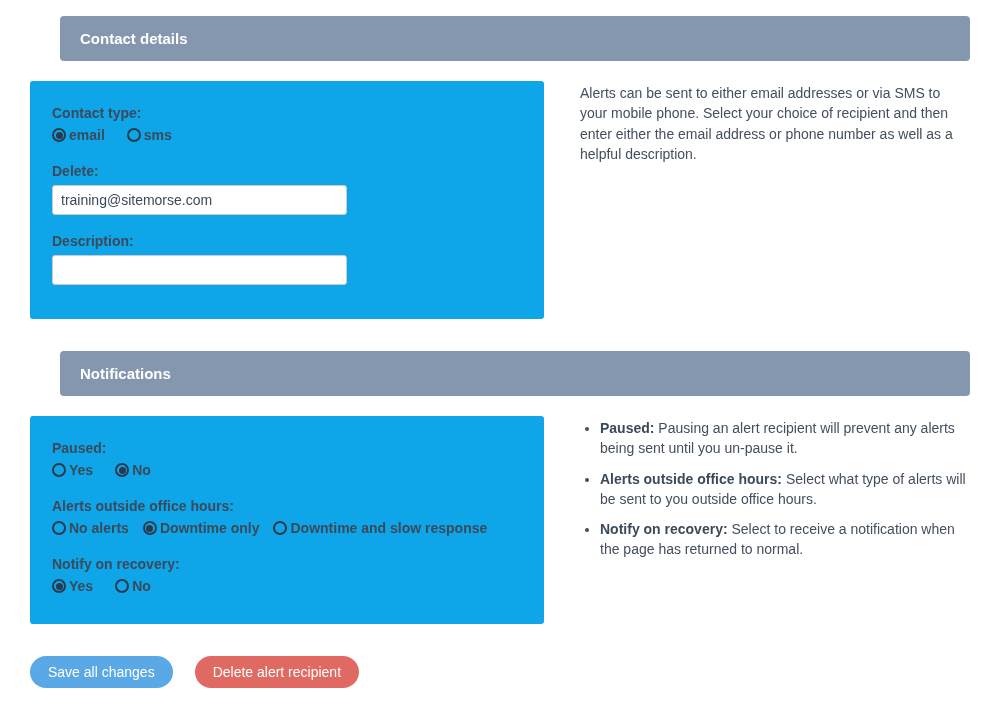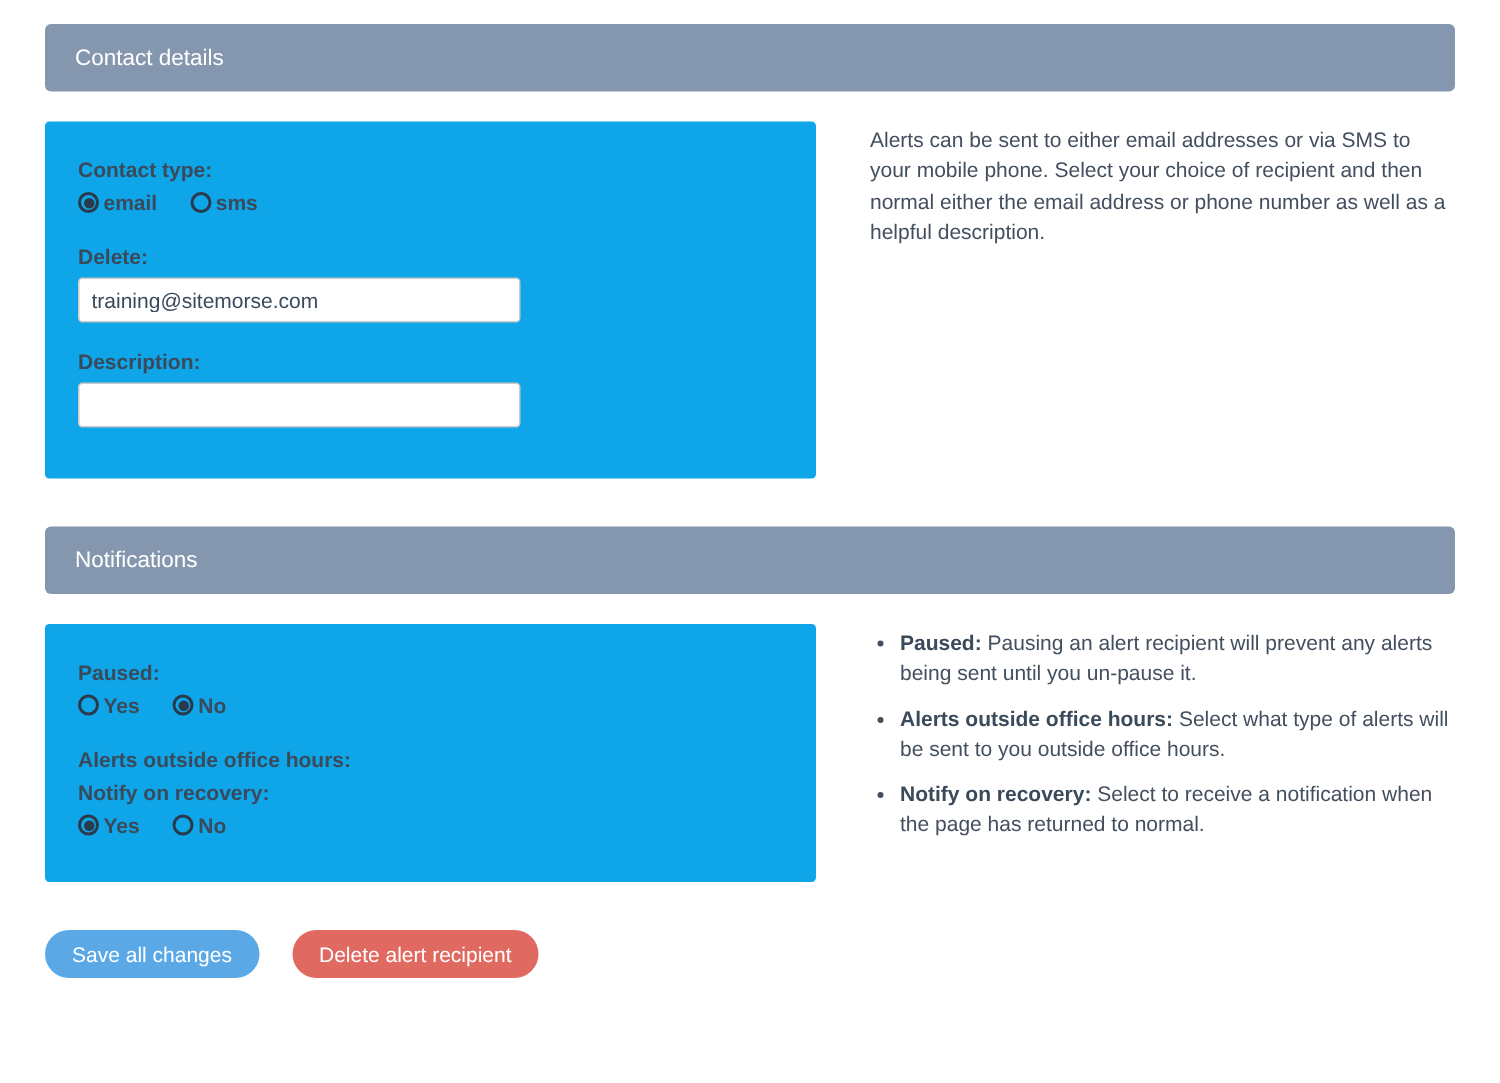--- a/index.html
+++ b/index.html
@@ -11,25 +11,26 @@
     color: #3b4a5a;
     font-size: 14px;
   }
   .page {
     width: 1000px;
     padding: 16px 30px 30px 30px;
   }
   .section-header {
     background: #8497af;
     color: #fff;
-    font-weight: 400;
+    font-weight: 700;
     font-size: 15px;
     padding: 14px 20px;
     border-radius: 4px;
     margin-bottom: 20px;
+    margin-left: 30px;
   }
   .section-body {
     display: flex;
     gap: 36px;
     margin-bottom: 32px;
     align-items: flex-start;
   }
   .form-panel {
     background: #0ea5e9;
     border-radius: 3px;
@@ -151,41 +152,55 @@
         </label>
       </div>
 
       <div class="field-label">Delete:</div>
       <input type="text" class="text-input" value="training@sitemorse.com" style="">
 
       <div class="field-label">Description:</div>
       <input type="text" class="text-input" style="margin-bottom: 4px;" value="">
     </div>
 
-    <div class="help-panel">Alerts can be sent to either email addresses or via SMS to your mobile phone. Select your choice of recipient and then normal either the email address or phone number as well as a helpful description.</div>
+    <div class="help-panel">Alerts can be sent to either email addresses or via SMS to your mobile phone. Select your choice of recipient and then enter either the email address or phone number as well as a helpful description.</div>
   </div>
 
   <div class="section-header">Notifications</div>
 
   <div class="section-body">
     <div class="form-panel">
 
       <div class="field-label">Paused:</div>
       <div class="radio-row">
         <label class="radio-item">
           <span class="radio-circle"></span>
           <span class="radio-label">Yes</span>
         </label>
         <label class="radio-item">
           <span class="radio-circle selected"></span>
           <span class="radio-label">No</span>
         </label>
       </div>
 
       <div class="field-label">Alerts outside office hours:</div>
+      <div class="radio-row" style="gap:14px;">
+        <label class="radio-item">
+          <span class="radio-circle"></span>
+          <span class="radio-label">No alerts</span>
+        </label>
+        <label class="radio-item">
+          <span class="radio-circle selected"></span>
+          <span class="radio-label">Downtime only</span>
+        </label>
+        <label class="radio-item">
+          <span class="radio-circle"></span>
+          <span class="radio-label">Downtime and slow response</span>
+        </label>
+      </div>
 
       <div class="field-label">Notify on recovery:</div>
       <div class="radio-row" style="margin-bottom:0;">
         <label class="radio-item">
           <span class="radio-circle selected"></span>
           <span class="radio-label">Yes</span>
         </label>
         <label class="radio-item">
           <span class="radio-circle"></span>
           <span class="radio-label">No</span>

